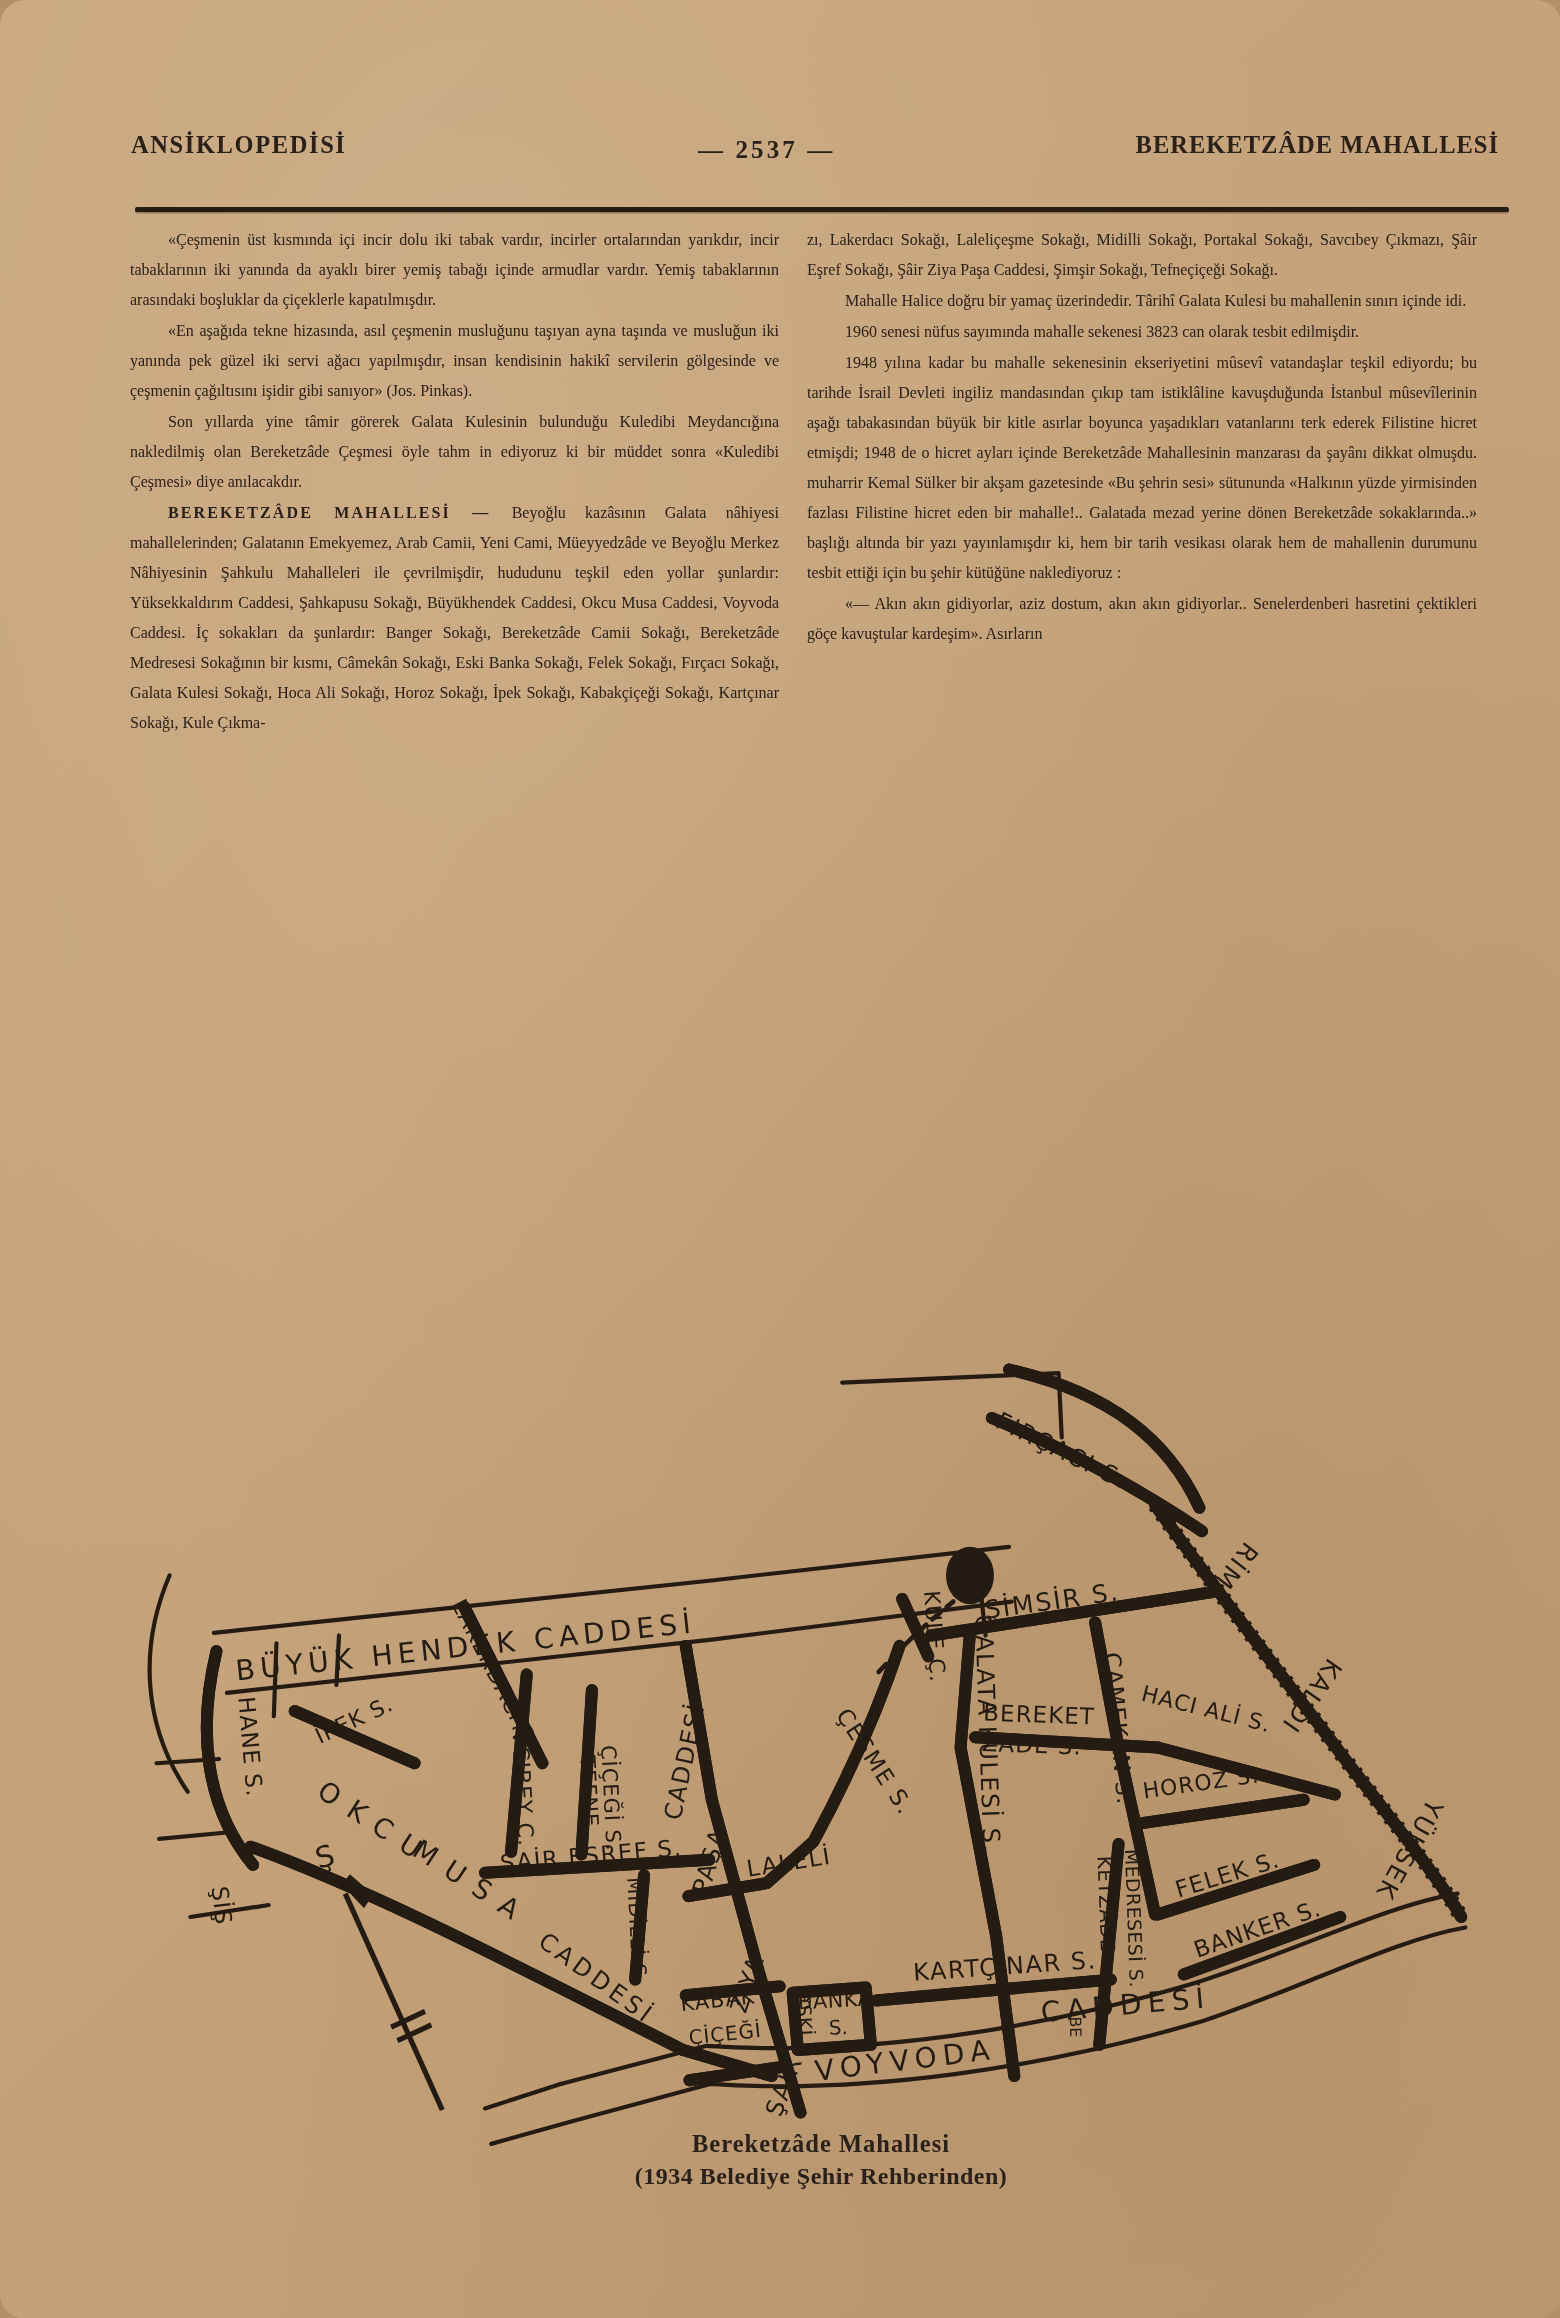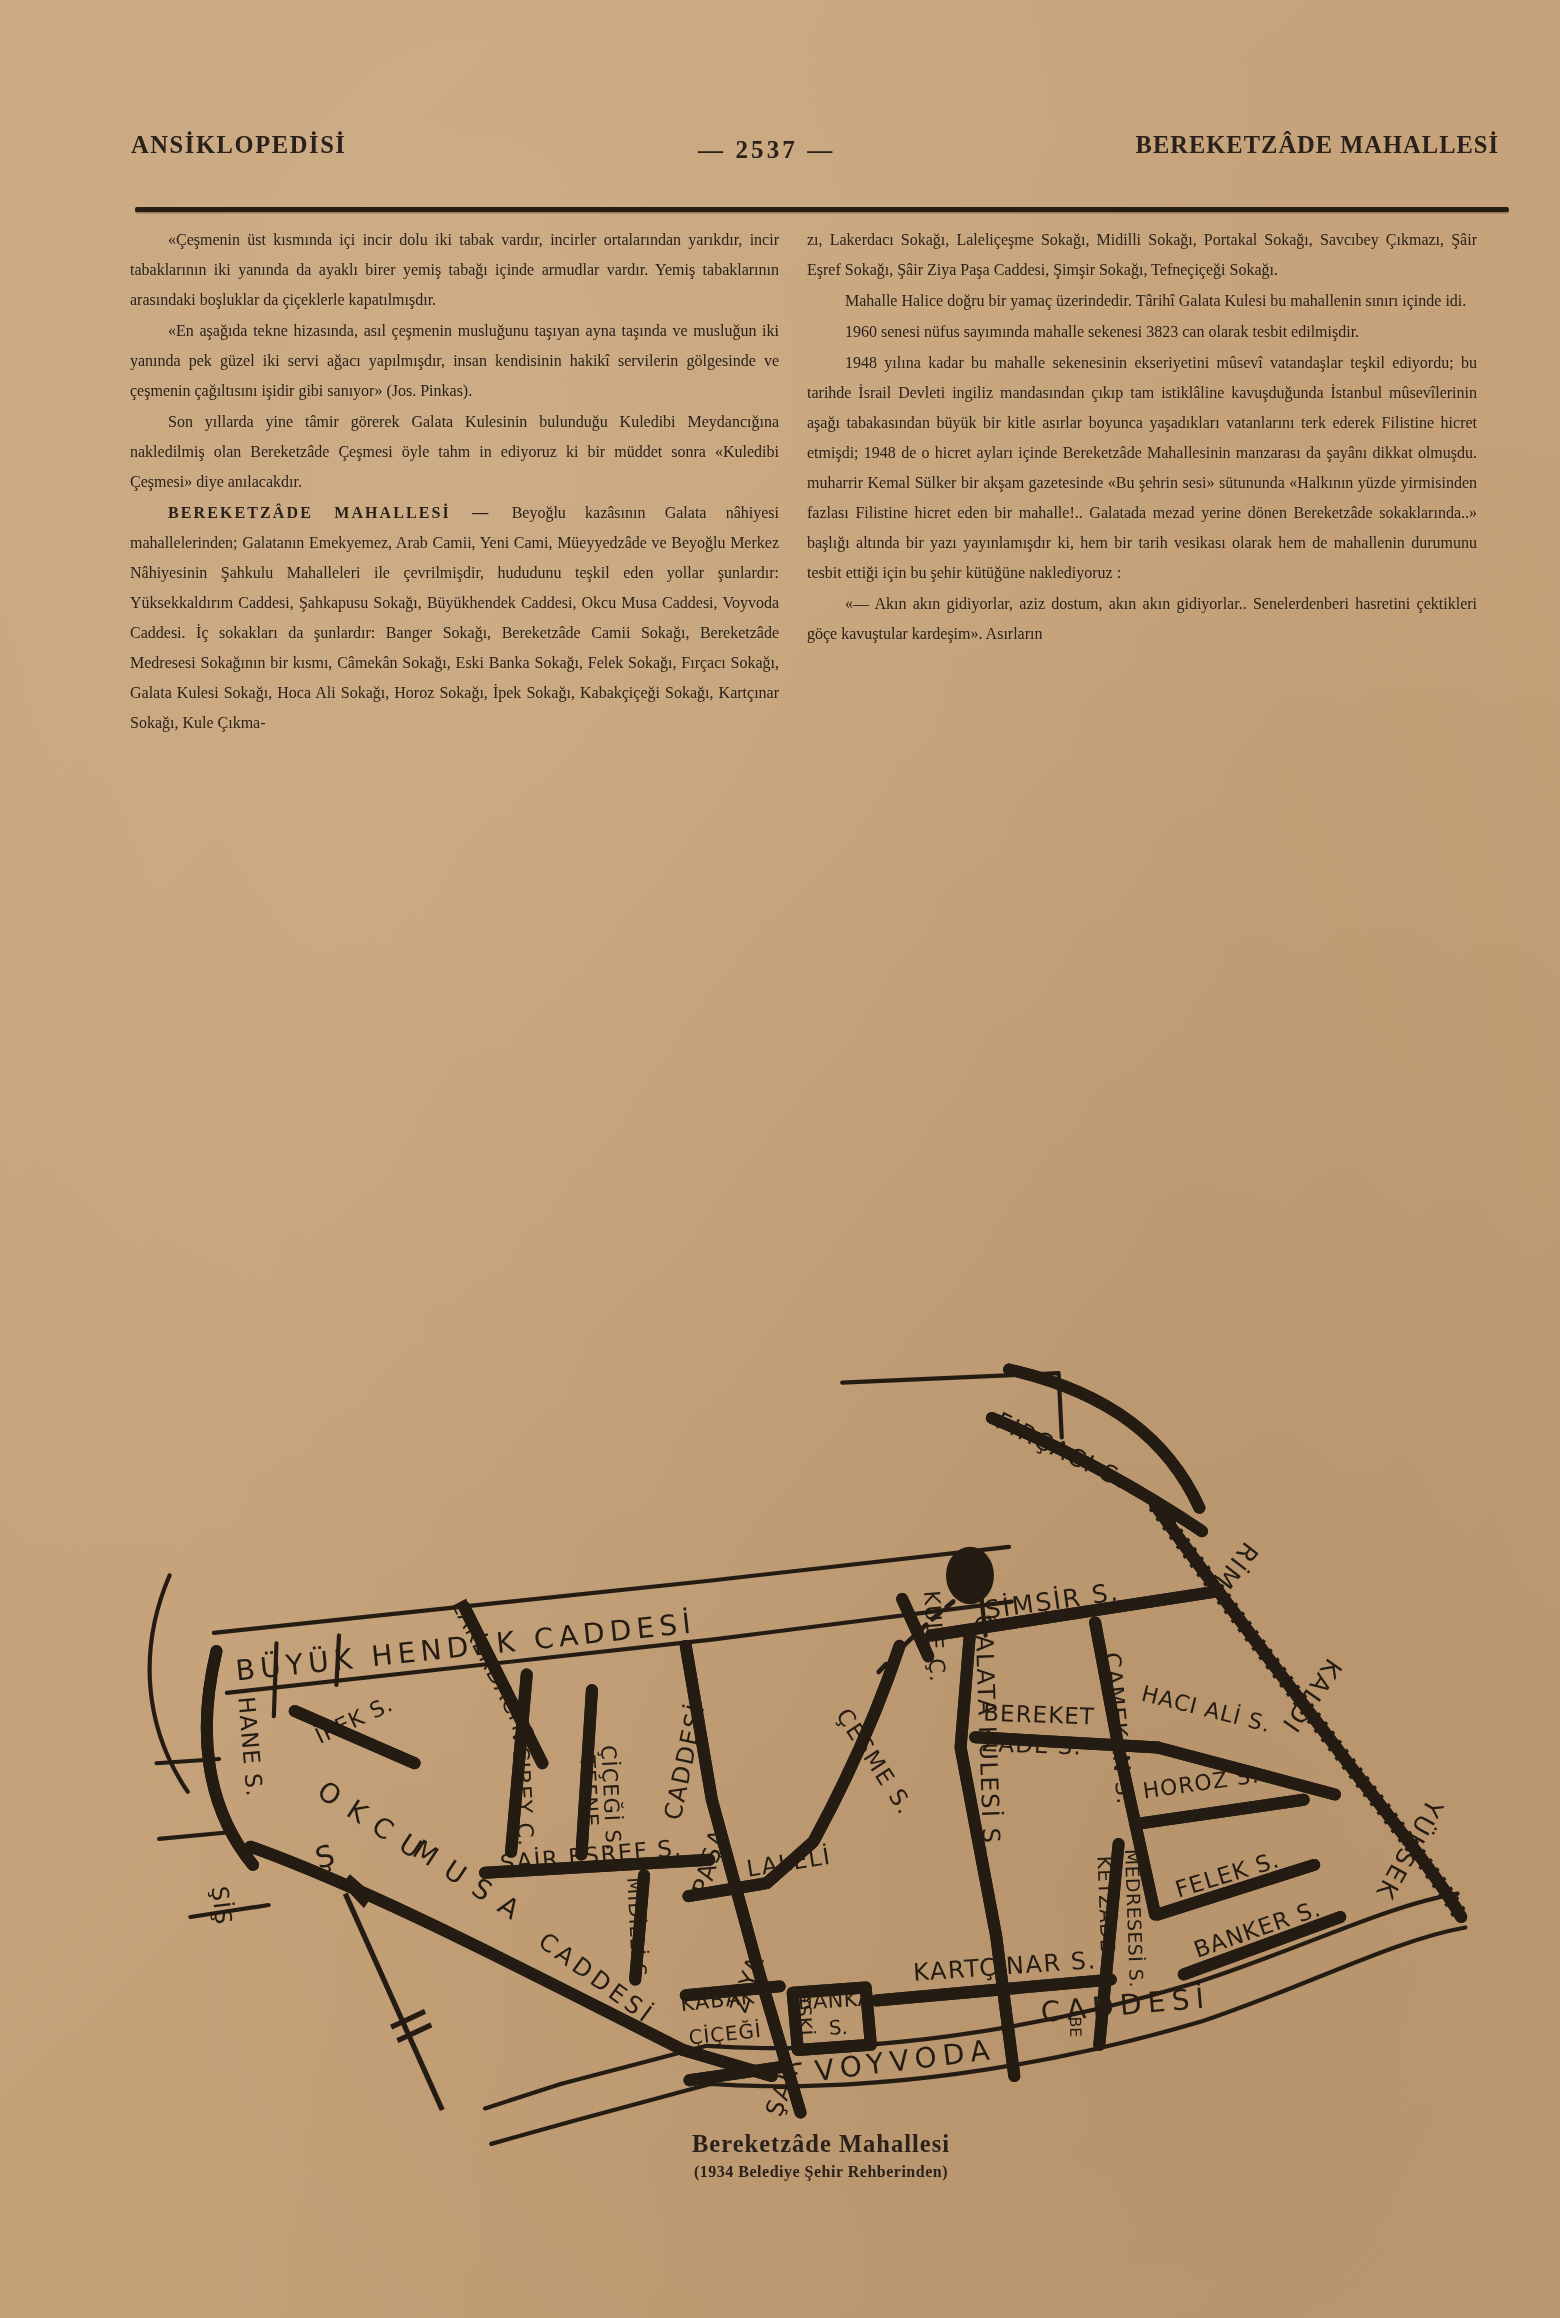--- a/index.html
+++ b/index.html
@@ -6,20 +6,21 @@
   #page{
     position:relative;
     width:1561px;height:2319px;
     background:
       radial-gradient(ellipse at 30% 20%, rgba(255,244,220,0.10), rgba(0,0,0,0) 55%),
       radial-gradient(ellipse at 75% 80%, rgba(90,60,30,0.10), rgba(0,0,0,0) 60%),
       linear-gradient(135deg,#c9a77f 0%, #c6a37a 40%, #bf9b72 100%);
     color:#2a211a;
     font-family:"Liberation Serif", serif;
     overflow:hidden;
+    border-radius:25px;
   }
   
   .hdr-left{position:absolute;left:131px;top:131px;font-size:24.5px;font-weight:bold;letter-spacing:1.6px;}
   .hdr-center{position:absolute;left:689px;top:136px;font-size:25px;font-weight:bold;letter-spacing:3.1px;margin-left:9px;}
   .hdr-right{position:absolute;right:62px;top:131px;font-size:24.5px;font-weight:bold;letter-spacing:1px;}
   .hdr-rule{position:absolute;left:135px;right:52px;top:207px;height:5.2px;background:#251c13;border-radius:2.1px;box-shadow:0 1.6px 0 rgba(42,28,14,.35);}
   
   .col{position:absolute;top:225px;font-size:16px;line-height:30px;text-align:justify;}
   .col-left{left:130px;width:649px;}
   .col-right{left:807px;width:670px;}
@@ -32,21 +33,21 @@
   #map{position:absolute;left:120px;top:1351px;width:1434px;height:814px;}
   .casing{stroke:#241b12;stroke-width:23px;fill:none;stroke-linecap:round;stroke-linejoin:round;}
   .innerroads{stroke:#c6a37a;stroke-width:13px;fill:none;stroke-linecap:round;stroke-linejoin:round;}
   .thinline{stroke:#241b12;stroke-width:8px;fill:none;stroke-linecap:round;stroke-linejoin:round;}
   .dashedroad{stroke:#241b12;stroke-width:9px;fill:none;stroke-dasharray:20 16;stroke-linecap:round;}
   .hatchover{stroke:#241b12;stroke-width:30px;fill:none;stroke-dasharray:7 15;}
   #map text{fill:#241b12;font-family:"DejaVu Sans", sans-serif;text-anchor:middle;}
   
   .map-cap{position:absolute;left:469px;width:704px;text-align:center;font-weight:bold;}
   .cap1{top:2098px;font-size:24.5px;letter-spacing:1px;margin-top:32px;}
-  .cap2{top:2163px;font-size:16px;letter-spacing:0.5px;}
+  .cap2{top:2163px;font-size:24px;letter-spacing:0.5px;}
 </style>
 </head>
 <body>
 
 <div id="page">
 
   <div class="hdr-left">ANSİKLOPEDİSİ</div>
   <div class="hdr-center">— 2537 —</div>
   <div class="hdr-right">BEREKETZÂDE MAHALLESİ</div>
   <div class="hdr-rule"></div>

